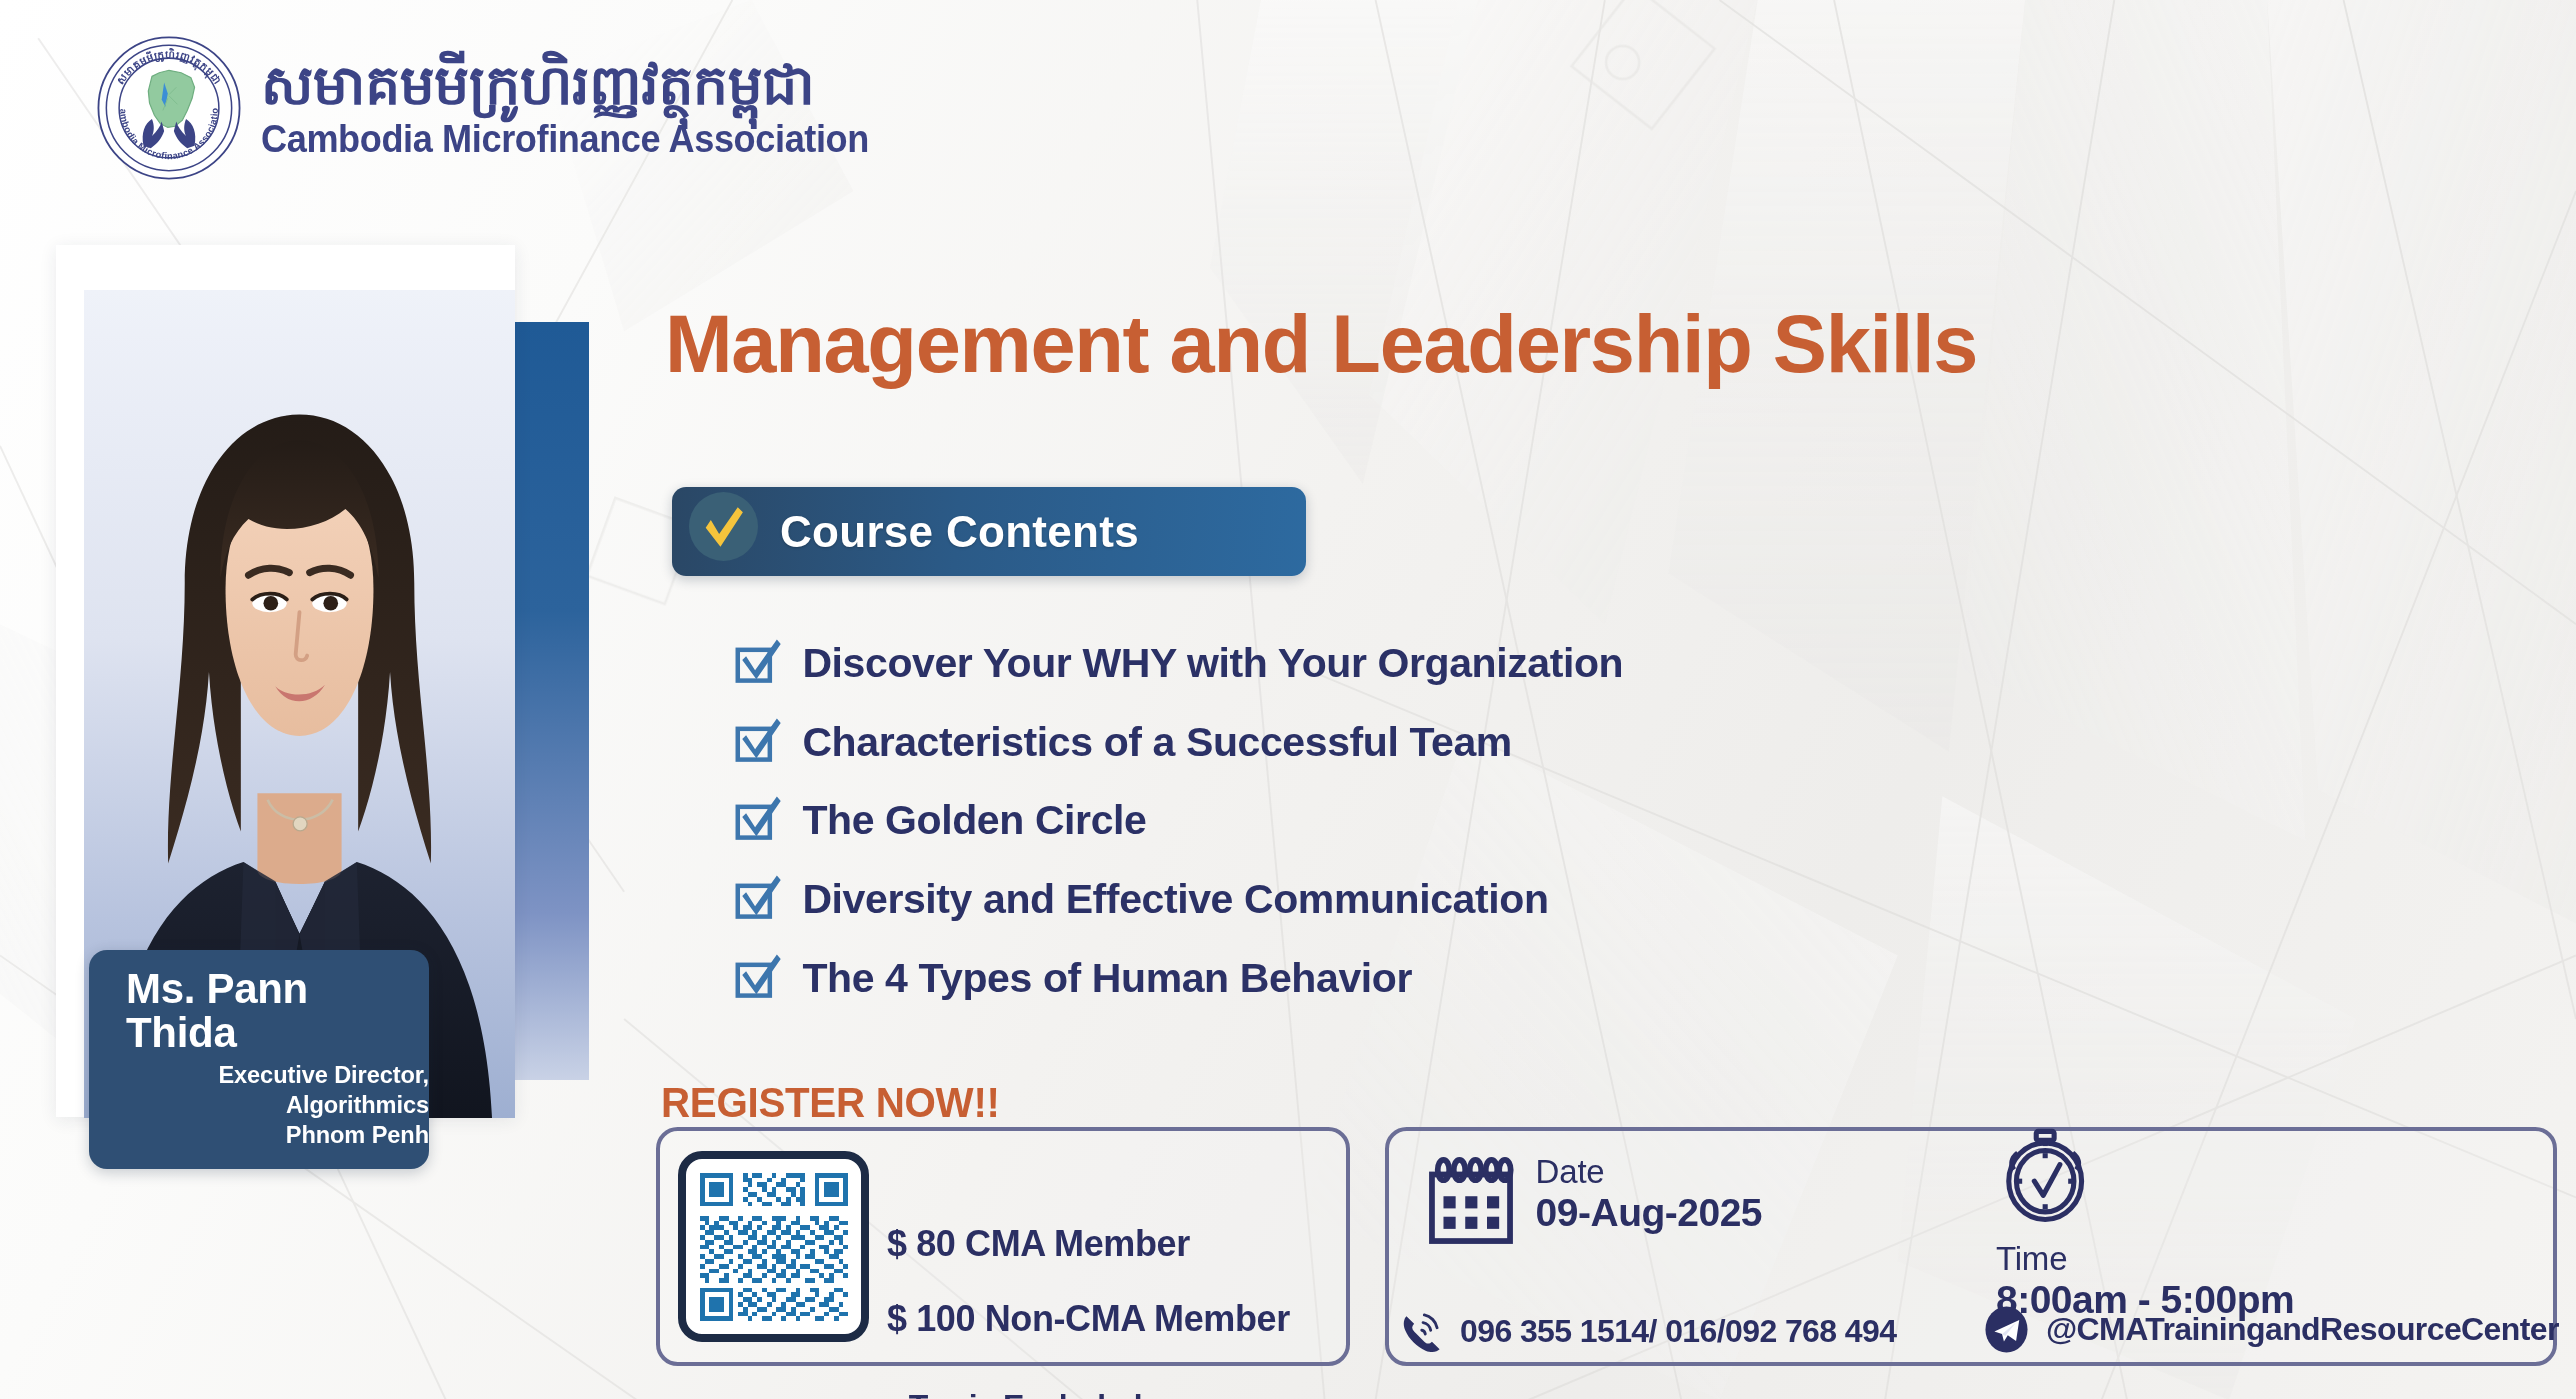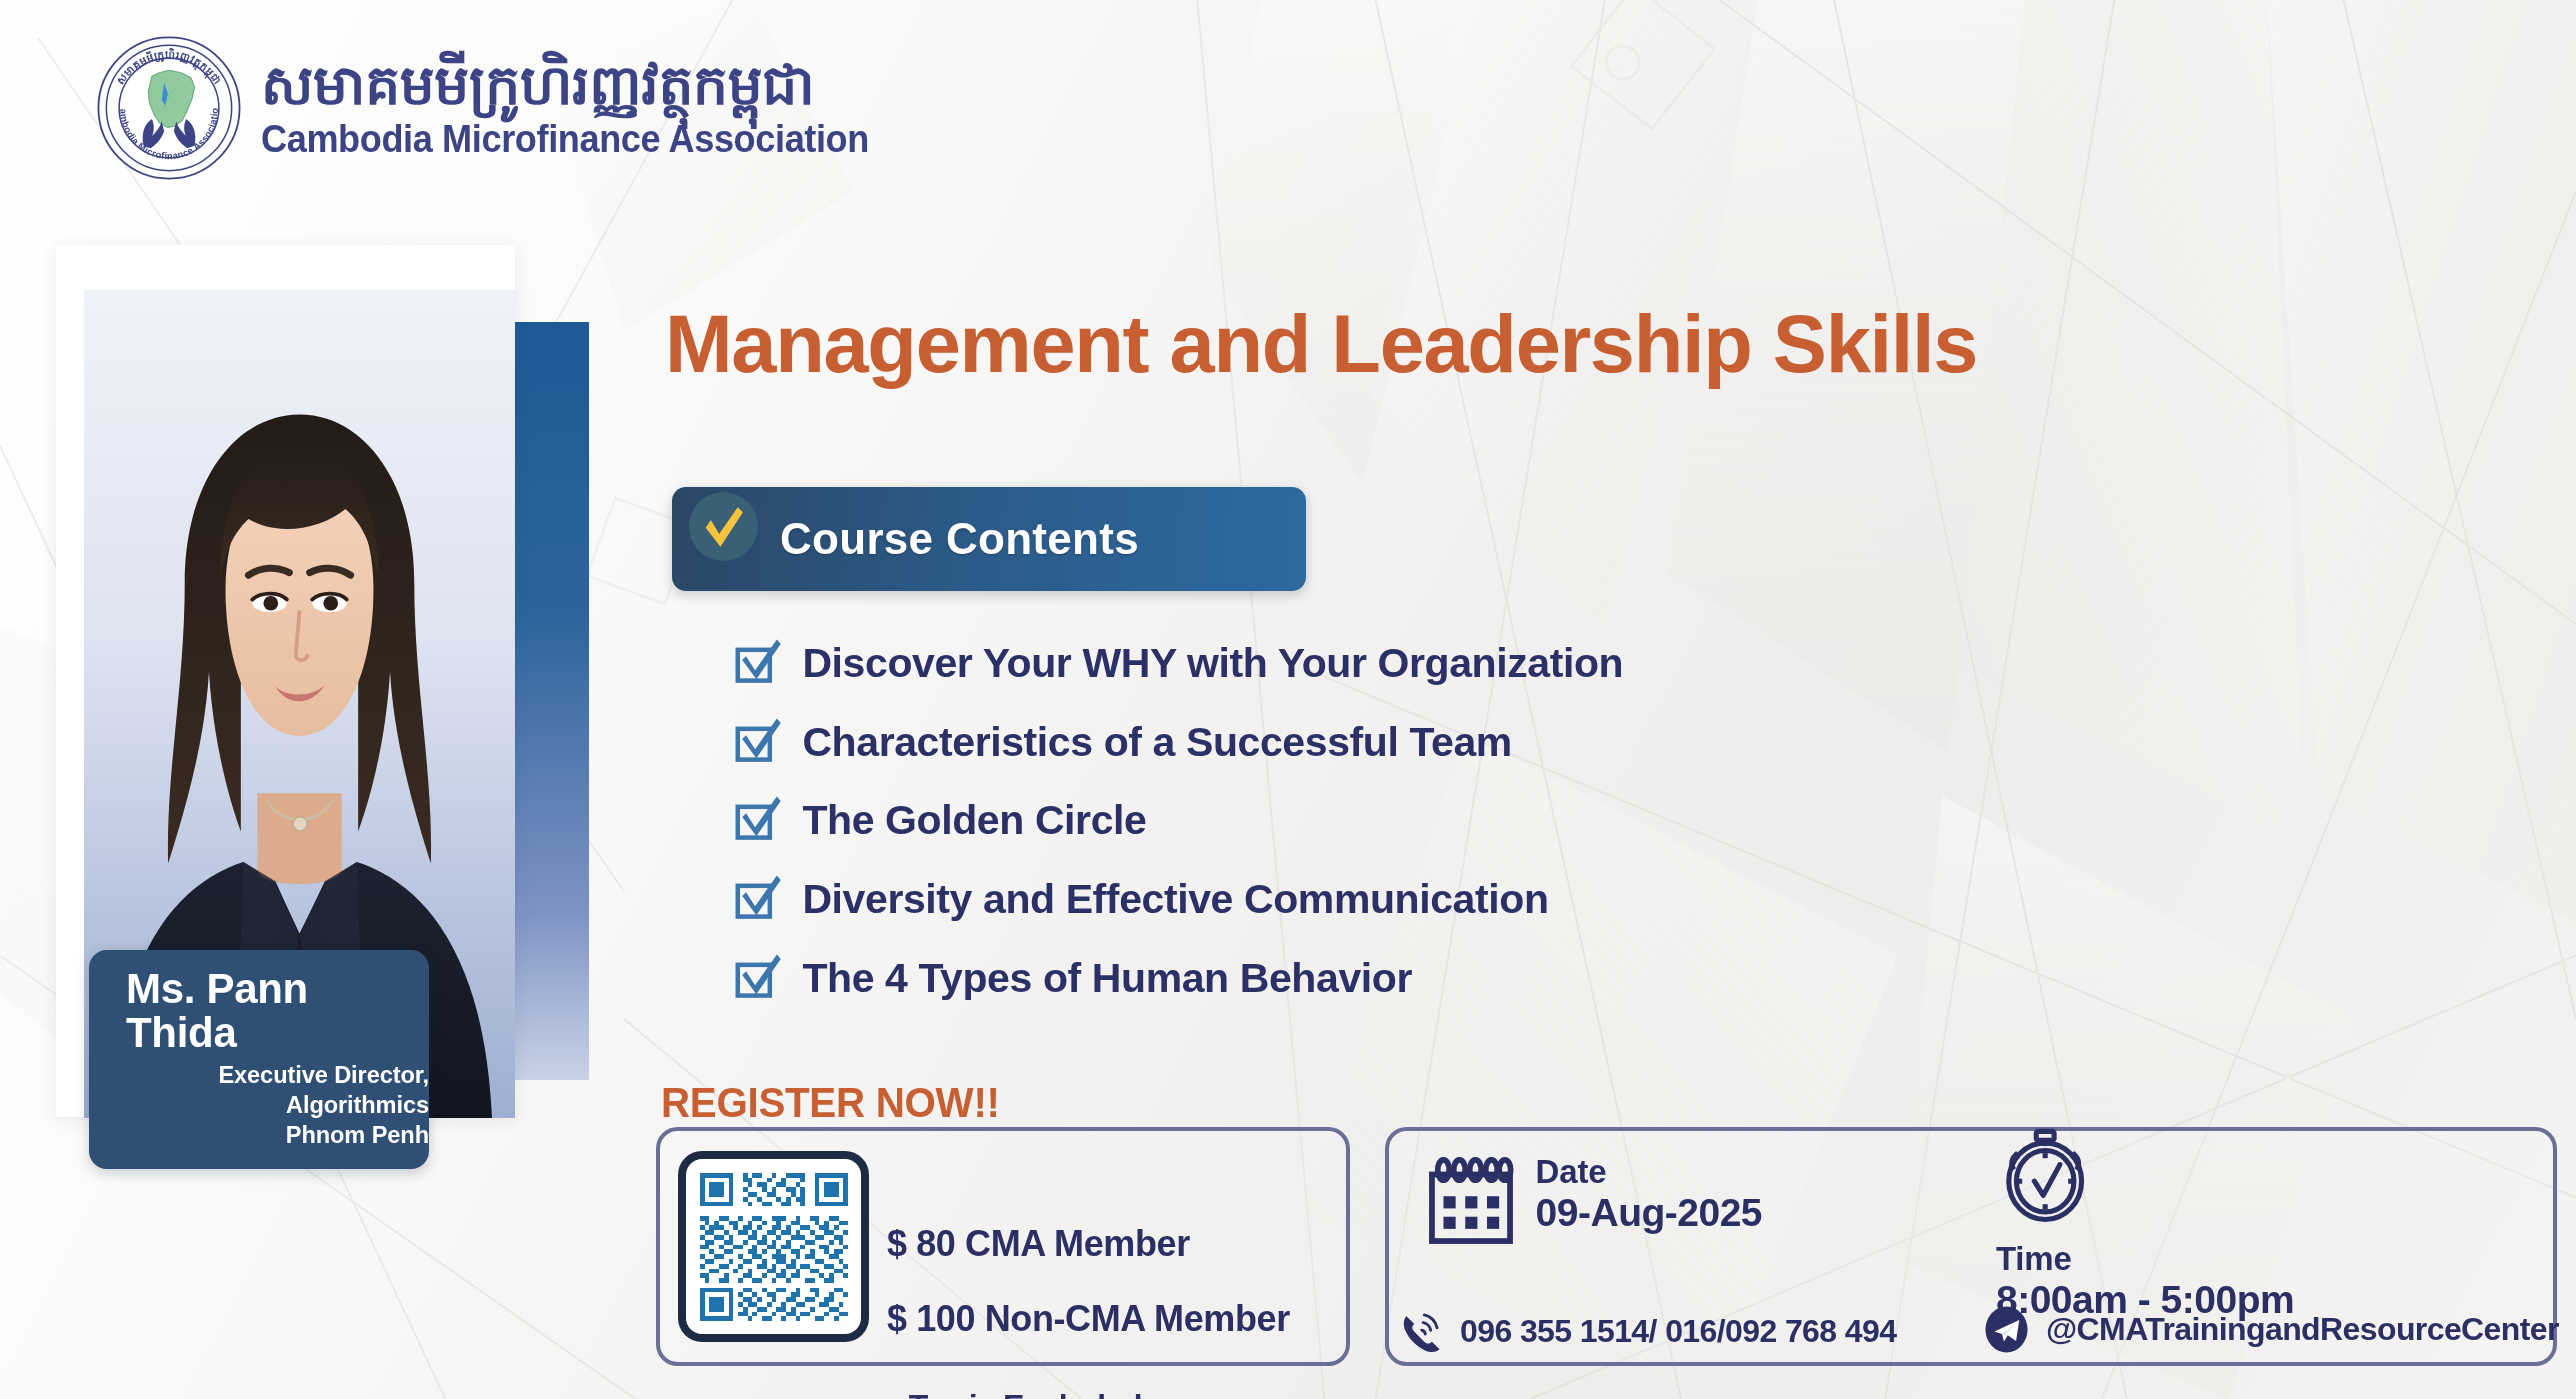--- a/index.html
+++ b/index.html
@@ -107,21 +107,21 @@
     transform: scaleX(.99);
     transform-origin: left top;
     white-space: nowrap;
     line-height: 1.1;
   }
 
   
   .badge {
     position: absolute;
     left: 672px; top: 487px;
-    width: 634px; height: 104px;
+    width: 634px; height: 89px;
     border-radius: 14px;
     background: linear-gradient(95deg,#2a4765 0%,#2b5a87 45%,#2d6aa0 100%);
     display: flex; align-items: center;
     box-shadow: 0 3.2px 11.5px rgba(25,40,65,.22);
   }
   .badge-check-circle {
     position: absolute;
     left: 16.6px; top: 5.1px;
     width: 69px; height: 69px;
     border-radius: 50%;
@@ -195,21 +195,21 @@
 
   
   .dt-panel { left: 1385px; top: 1127px; width: 1172px; height: 239px; }
 
   .dt-item { position: absolute; display: flex; align-items: flex-start; gap: 16.6px; }
   .dt-date { left: 1423px; top: 1154px; }
   .dt-time { left: 1996px; top: 1125px; flex-direction: column; }
   .dt-icon { flex: none; }
   .dt-texts { display: flex; flex-direction: column; }
   .dt-label {
-    font-size: 33px; font-weight: 700; color: #2b2f63;
+    font-size: 33px; font-weight: 400; color: #2b2f63;
     letter-spacing: -0.2px; line-height: 1.12;
   }
   .dt-value {
     font-size: 39px; font-weight: 700; color: #2b2f63;
     letter-spacing: -0.5px; line-height: 1.14; white-space: nowrap;
   }
 
   .contact-row { position: absolute; display: flex; align-items: center; gap: 14px; }
   .contact-phone { left: 1395px; top: 1306px; }
   .contact-tg { left: 1981px; top: 1304px; }

